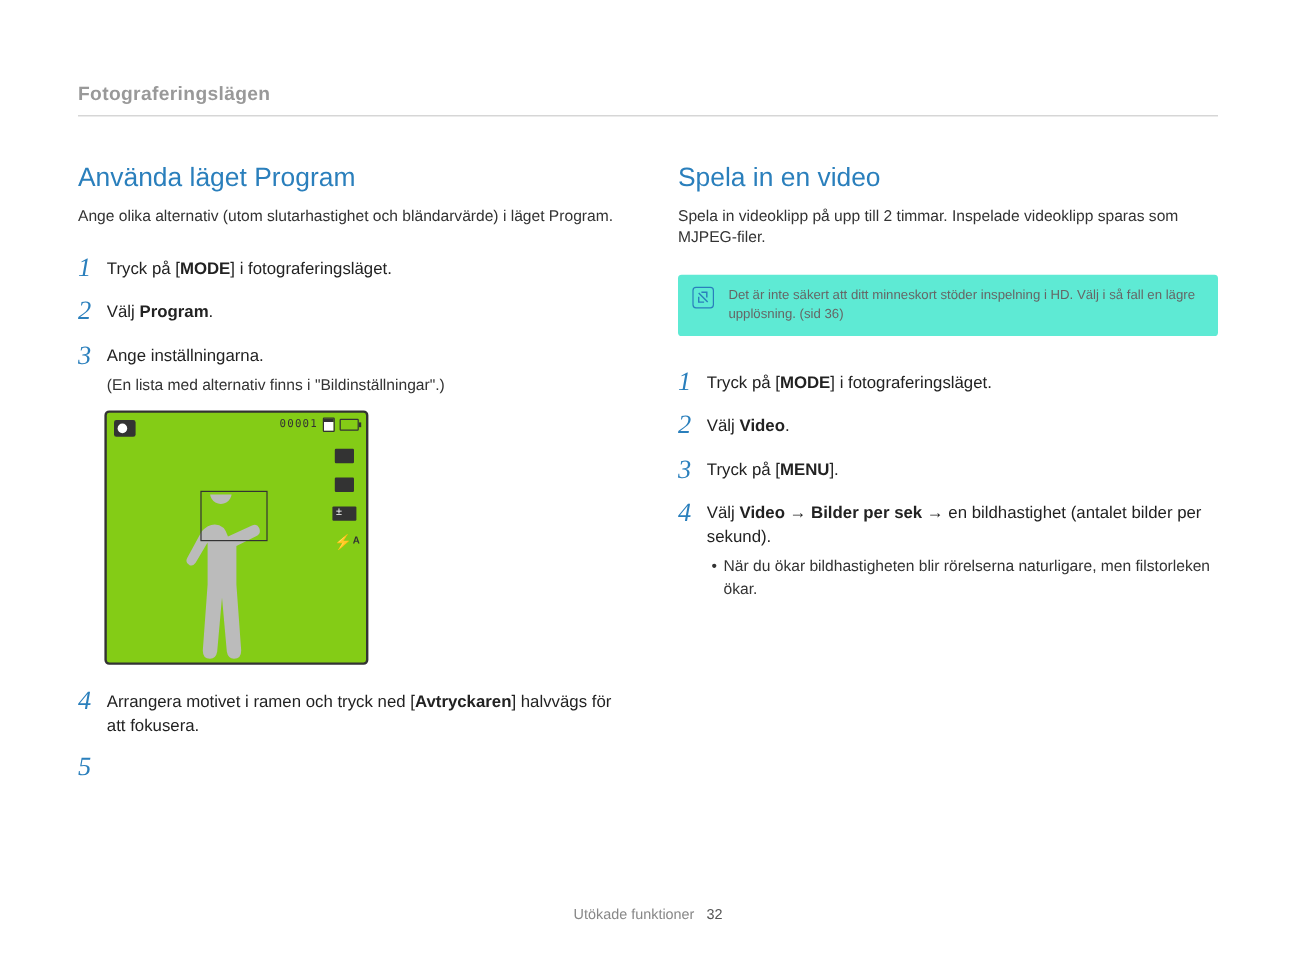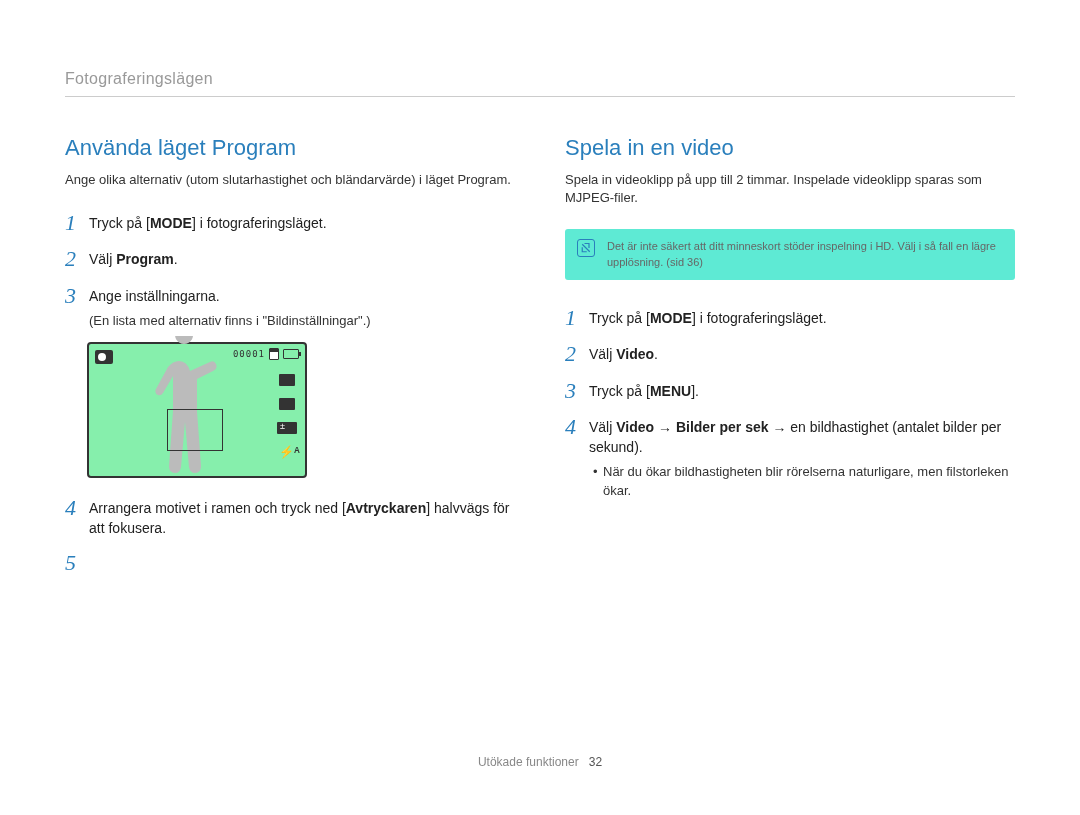--- a/index.html
+++ b/index.html
@@ -10,21 +10,21 @@
     body {
       font-family: Arial, Helvetica, sans-serif;
       background: #fff;
       width: 1080px;
       height: 815px;
       position: relative;
       padding: 70px 65px 40px 65px;
     }
     .breadcrumb {
       font-size: 16px;
-      font-weight: 400;
+      font-weight: 700;
       color: #999;
       border-bottom: 1px solid #ccc;
       padding-bottom: 8px;
       margin-bottom: 38px;
       letter-spacing: 0.3px;
     }
     .columns {
       display: flex;
       gap: 50px;
     }
@@ -84,26 +84,26 @@
       font-size: 13px;
       color: #333;
       line-height: 1.4;
     }
     .bullet-row .dot {
       width: 10px;
       flex-shrink: 0;
     }
     .lcd-preview {
       width: 220px;
-      height: 136px;
+      height: 212px;
       border: 2px solid #333;
       border-radius: 4px;
       margin: 10px 0 18px 22px;
       position: relative;
-      background: #86efac;
+      background: #84cc16;
     }
     .lcd-topleft {
       position: absolute;
       top: 6px;
       left: 6px;
       width: 18px;
       height: 14px;
       background: #333;
       border-radius: 2px;
     }

